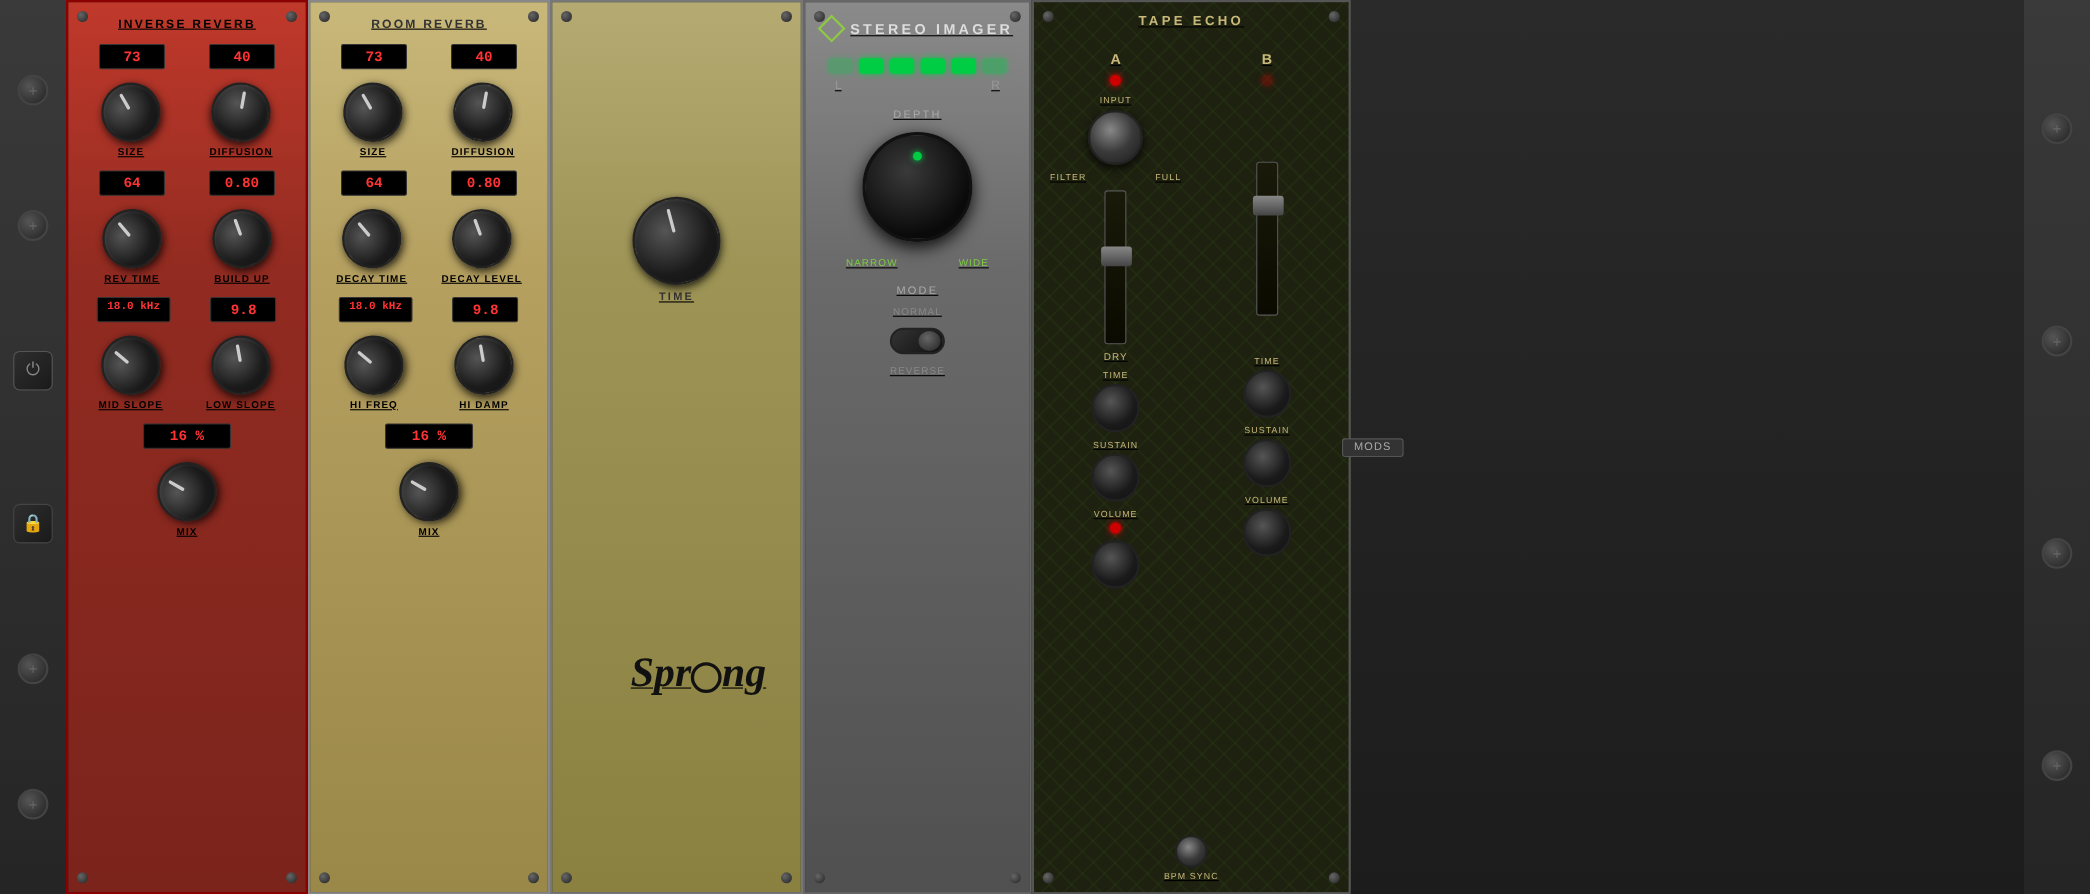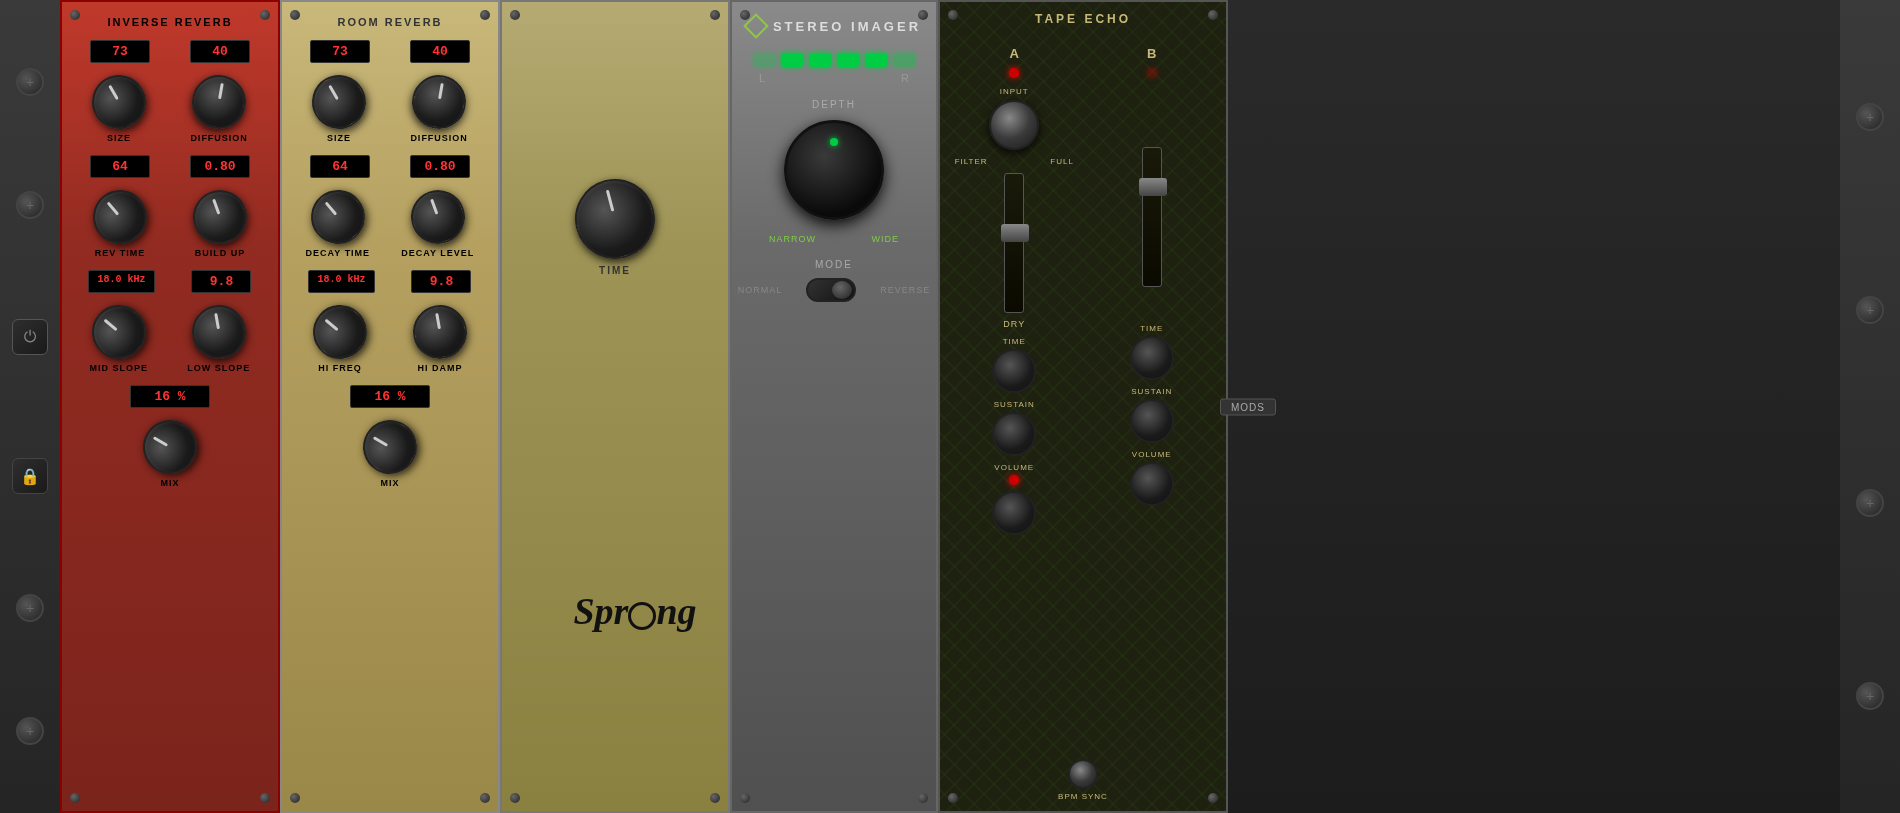--- a/index.html
+++ b/index.html
@@ -280,21 +280,22 @@
     .mode-label {
       font-size: 10px;
       color: #aaa;
       letter-spacing: 2px;
       margin-bottom: 8px;
     }
 
     .mode-toggle-row {
       display: flex;
       align-items: center;
-      gap: 24px;
+      gap: 10px;
+      flex-direction: column;
     }
 
     .mode-toggle-label {
       font-size: 9px;
       color: #888;
       letter-spacing: 1px;
     }
 
     .toggle-switch {
       width: 50px;
@@ -352,20 +353,21 @@
 
     .screw-tl { top: 8px; left: 8px; }
     .screw-tr { top: 8px; right: 8px; }
     .screw-bl { bottom: 8px; left: 8px; }
     .screw-br { bottom: 8px; right: 8px; }
 
     
     .module-wrapper {
       position: relative;
       height: 100%;
+      text-decoration: underline;
     }
 
     
     .module-tape-echo {
       background-color: #1e2010;
       background-image: 
         repeating-linear-gradient(45deg, rgba(40,60,20,0.3) 0px, rgba(40,60,20,0.3) 2px, transparent 2px, transparent 14px),
         repeating-linear-gradient(-45deg, rgba(40,60,20,0.3) 0px, rgba(40,60,20,0.3) 2px, transparent 2px, transparent 14px);
     }
 

